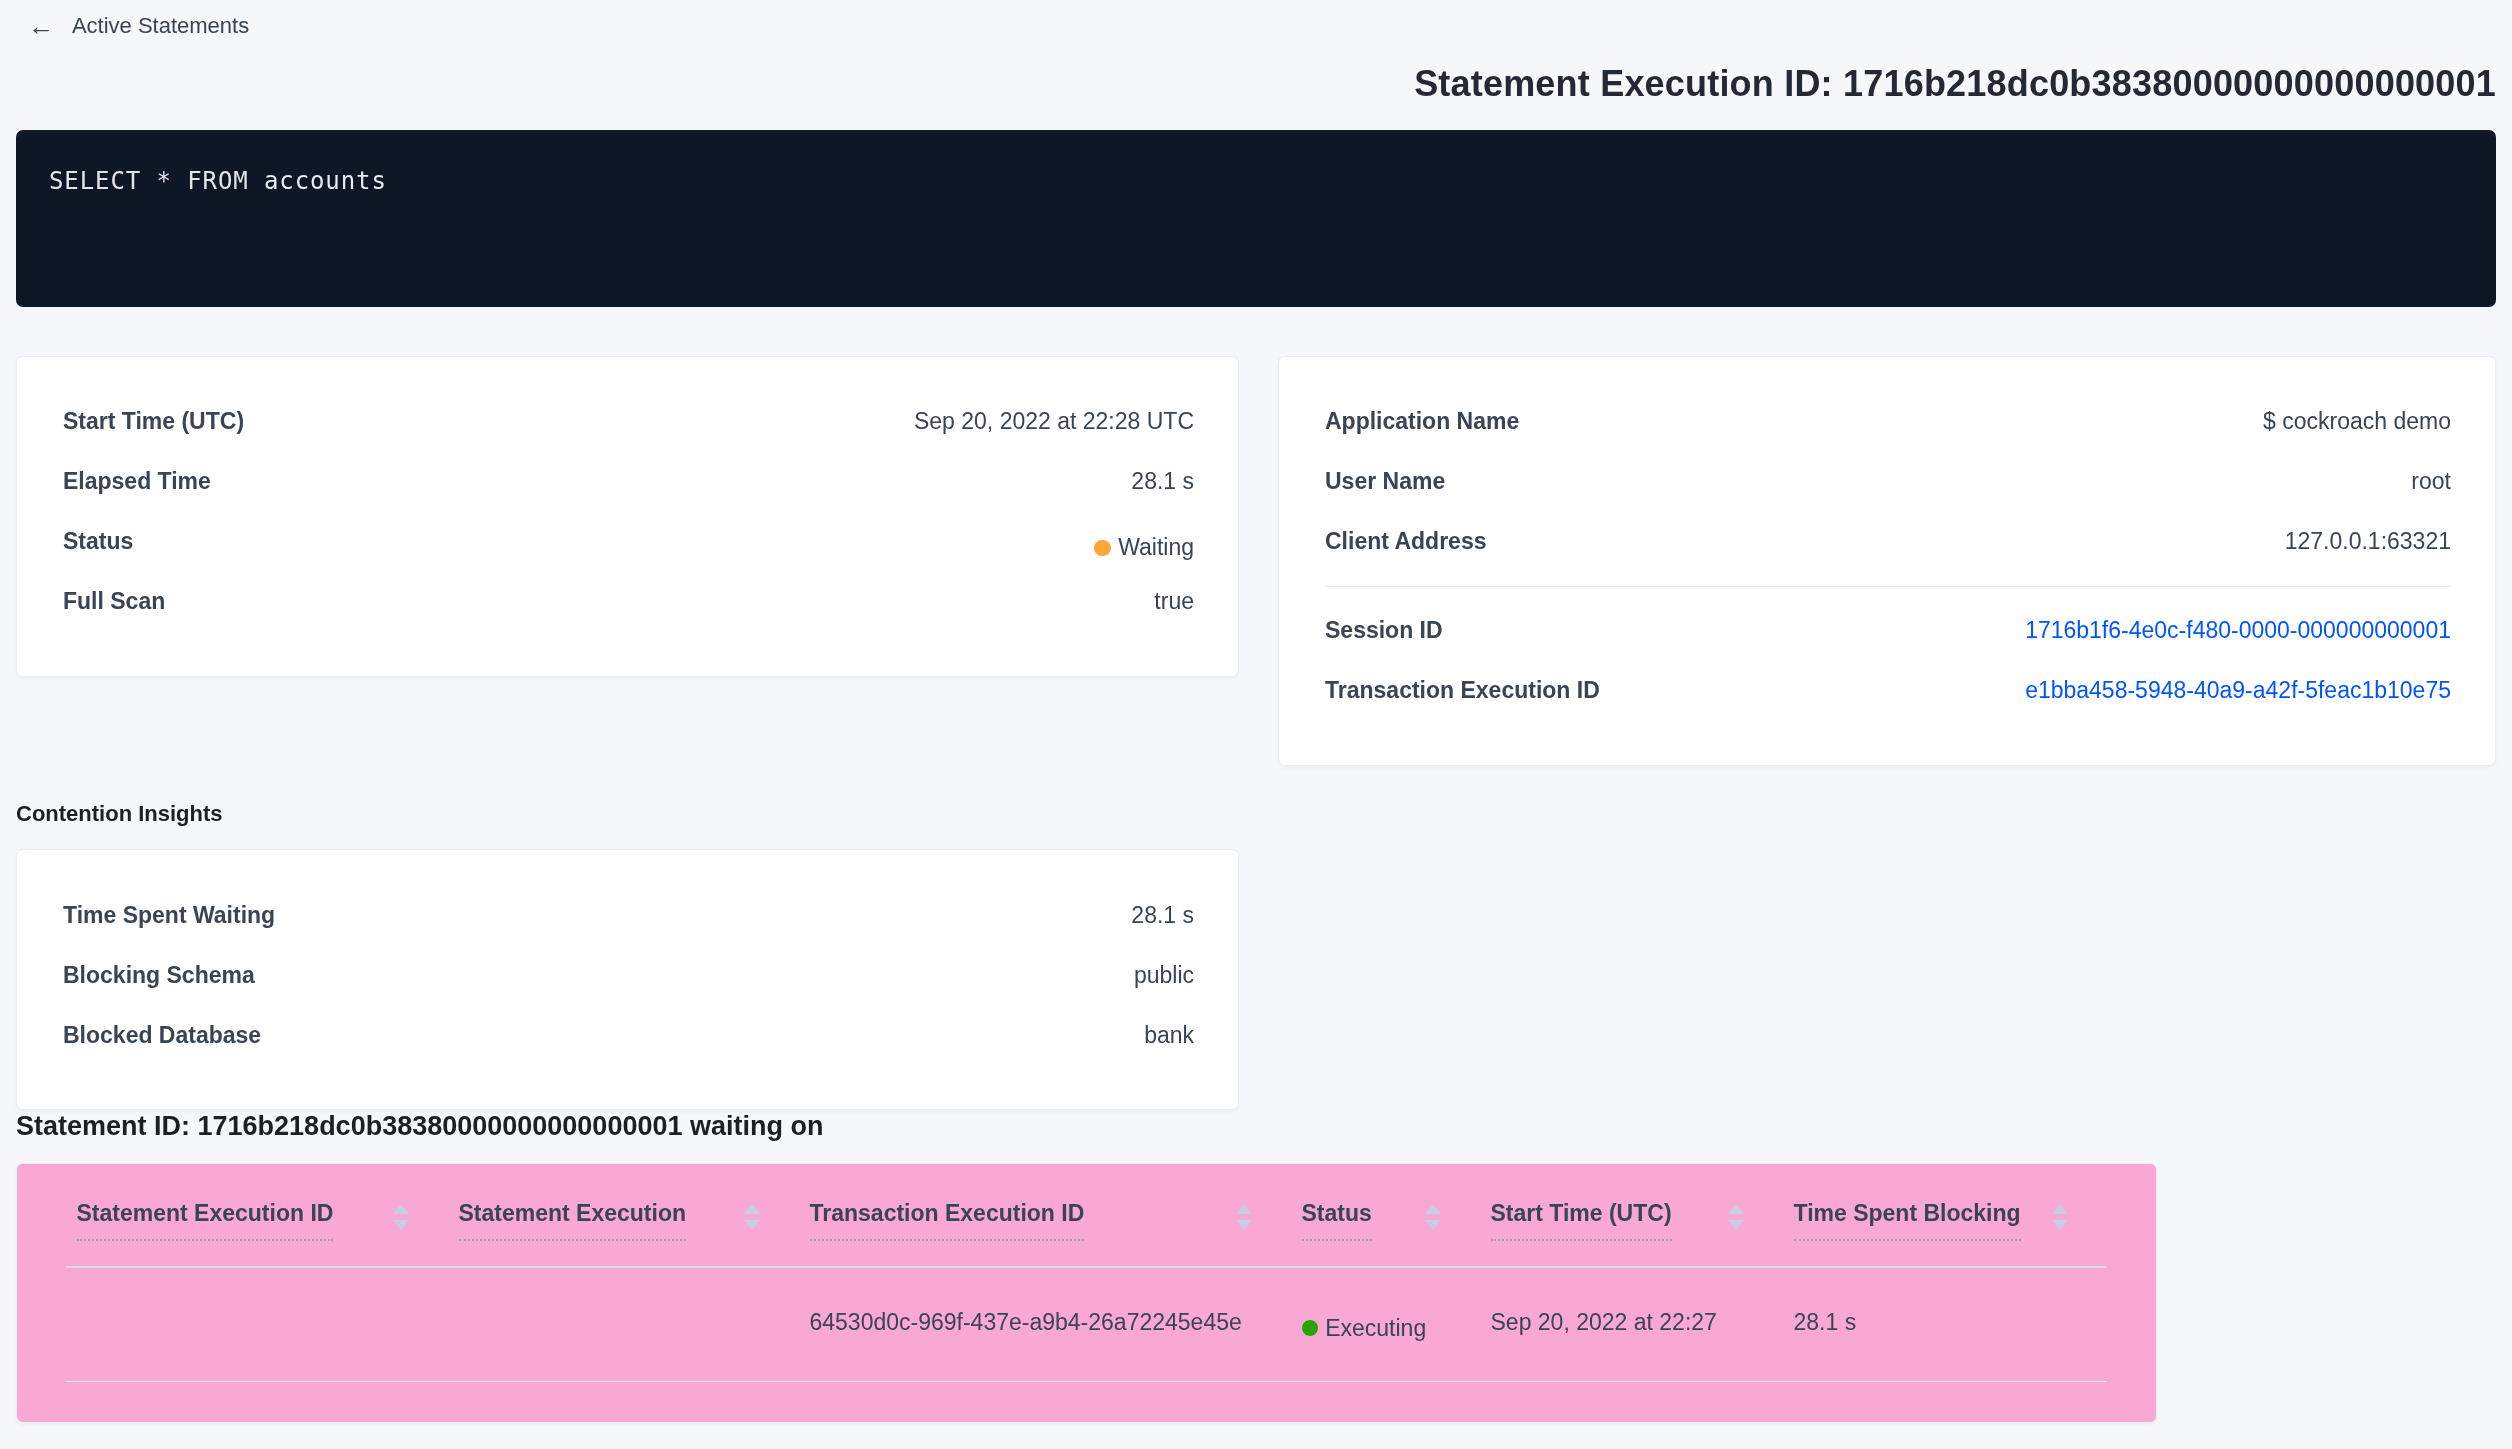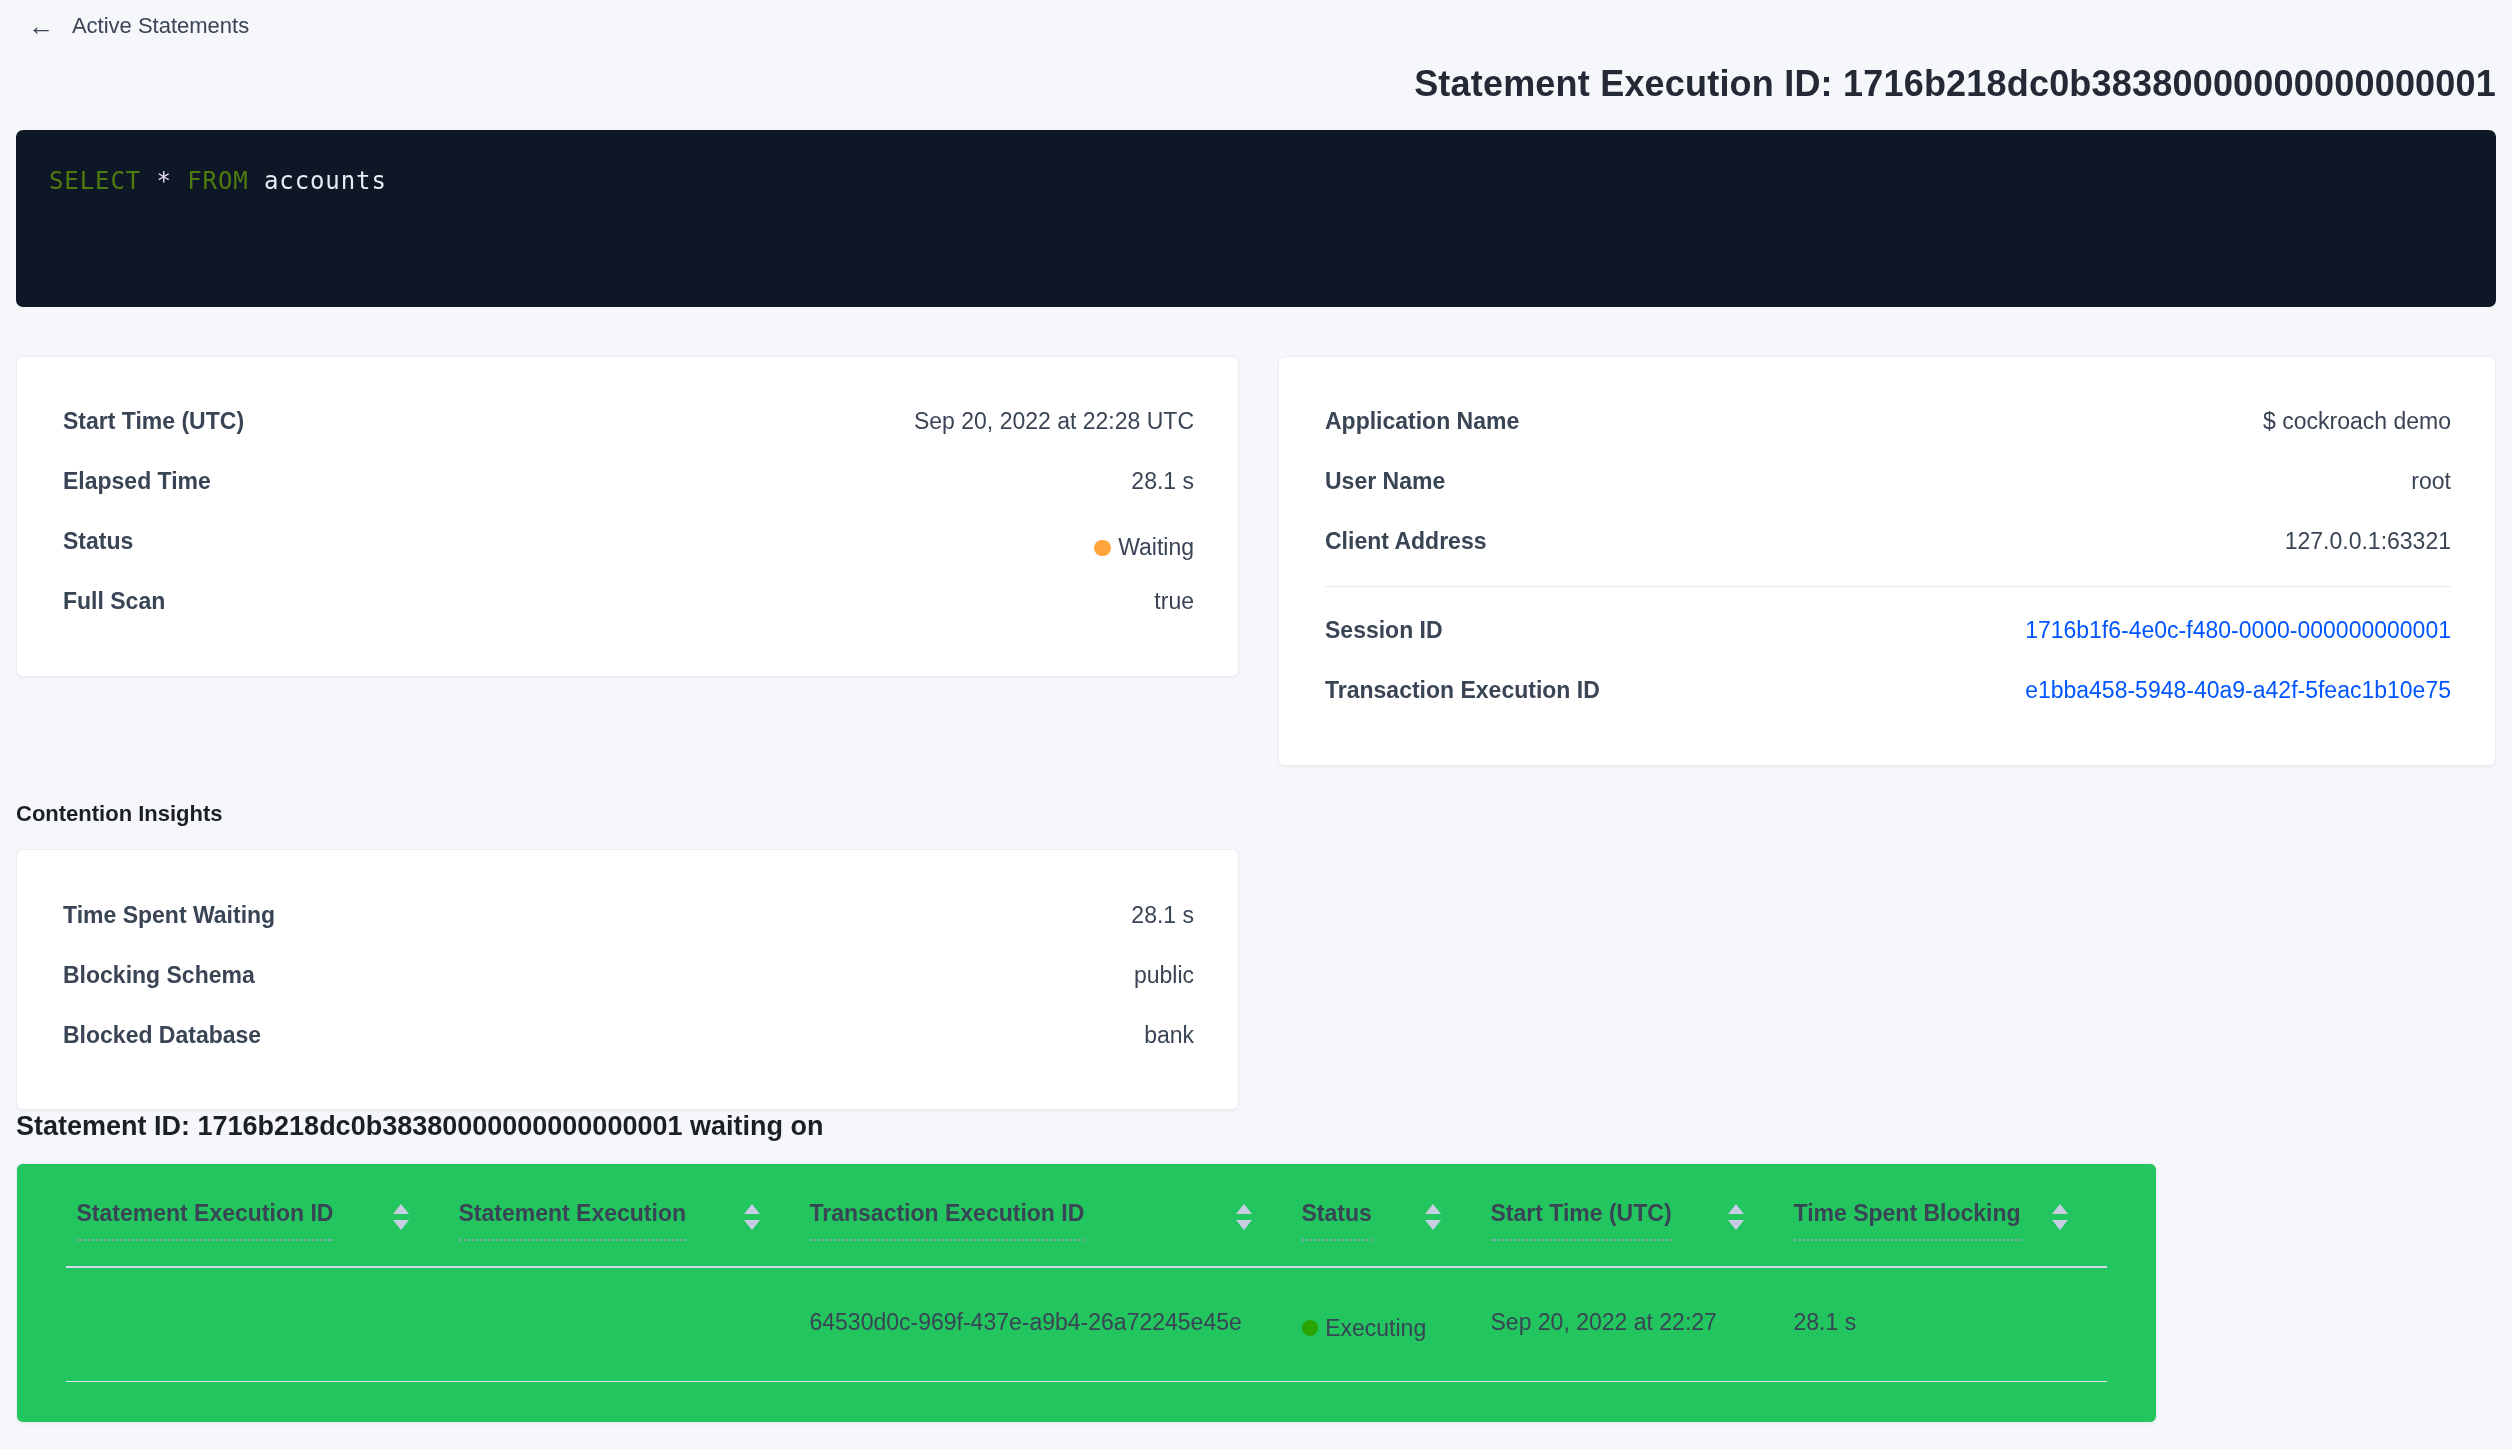--- a/index.html
+++ b/index.html
@@ -19,21 +19,21 @@
 
   
   .page-title { margin-top:19.3px; font-size:36px; font-weight:bold; color:#242a35; letter-spacing:0.2px;text-align:right; }
 
   
   .sql-box {
     margin-top:24.6px; height:177px; border-radius:7px;
     background:#0e1726; padding:37px 26px 0 33px;
   }
   .sql-text { font-family:"DejaVu Sans Mono", monospace; font-size:24px; letter-spacing:0.9px; color:#e7ebf2; }
-  .tok-kw { color:#4d7c0f; }
+  .tok-kw { color:#e5e5e5; }
   .tok-star { color:#e3d9f7; }
   .tok-ident { color:#e7ebf2; }
 
   
   .cards-row { display:flex; gap:39px; align-items:flex-start; }
   .row1 { margin-top:49px; }
   .card {
     background:#ffffff; border:0.9px solid #e9ecf3; border-radius:7px;
     box-shadow:0 1.8px 3.5px rgba(40,50,70,.04);
   }
@@ -54,21 +54,21 @@
   .dot-executing { background:#2aa300; }
 
   
   .section-heading { margin-top:32px; font-size:22px; font-weight:bold; color:#1c1f24; height:32px; line-height:32px; }
   .row2 { margin-top:19.3px; }
   .waiting-heading { font-size:27px; font-weight:bold; color:#1c1f24; height:32px; line-height:32px; }
 
   
   .table-card {
     margin-top:21px; width:2141px; height:260px;
-    background:#22c55e; border:0.9px solid #e9ecf3; border-radius:7px;
+    background:#f9a8d4; border:0.9px solid #e9ecf3; border-radius:7px;
     box-shadow:0 1.8px 3.5px rgba(40,50,70,.04);
     padding:0 49px;
   }
   table.wtable { width:100%; border-collapse:collapse; table-layout:fixed; }
   .wtable col.c1 { width:382px; }
   .wtable col.c2 { width:351px; }
   .wtable col.c3 { width:492px; }
   .wtable col.c4 { width:189px; }
   .wtable col.c5 { width:303px; }
   .wtable th {

